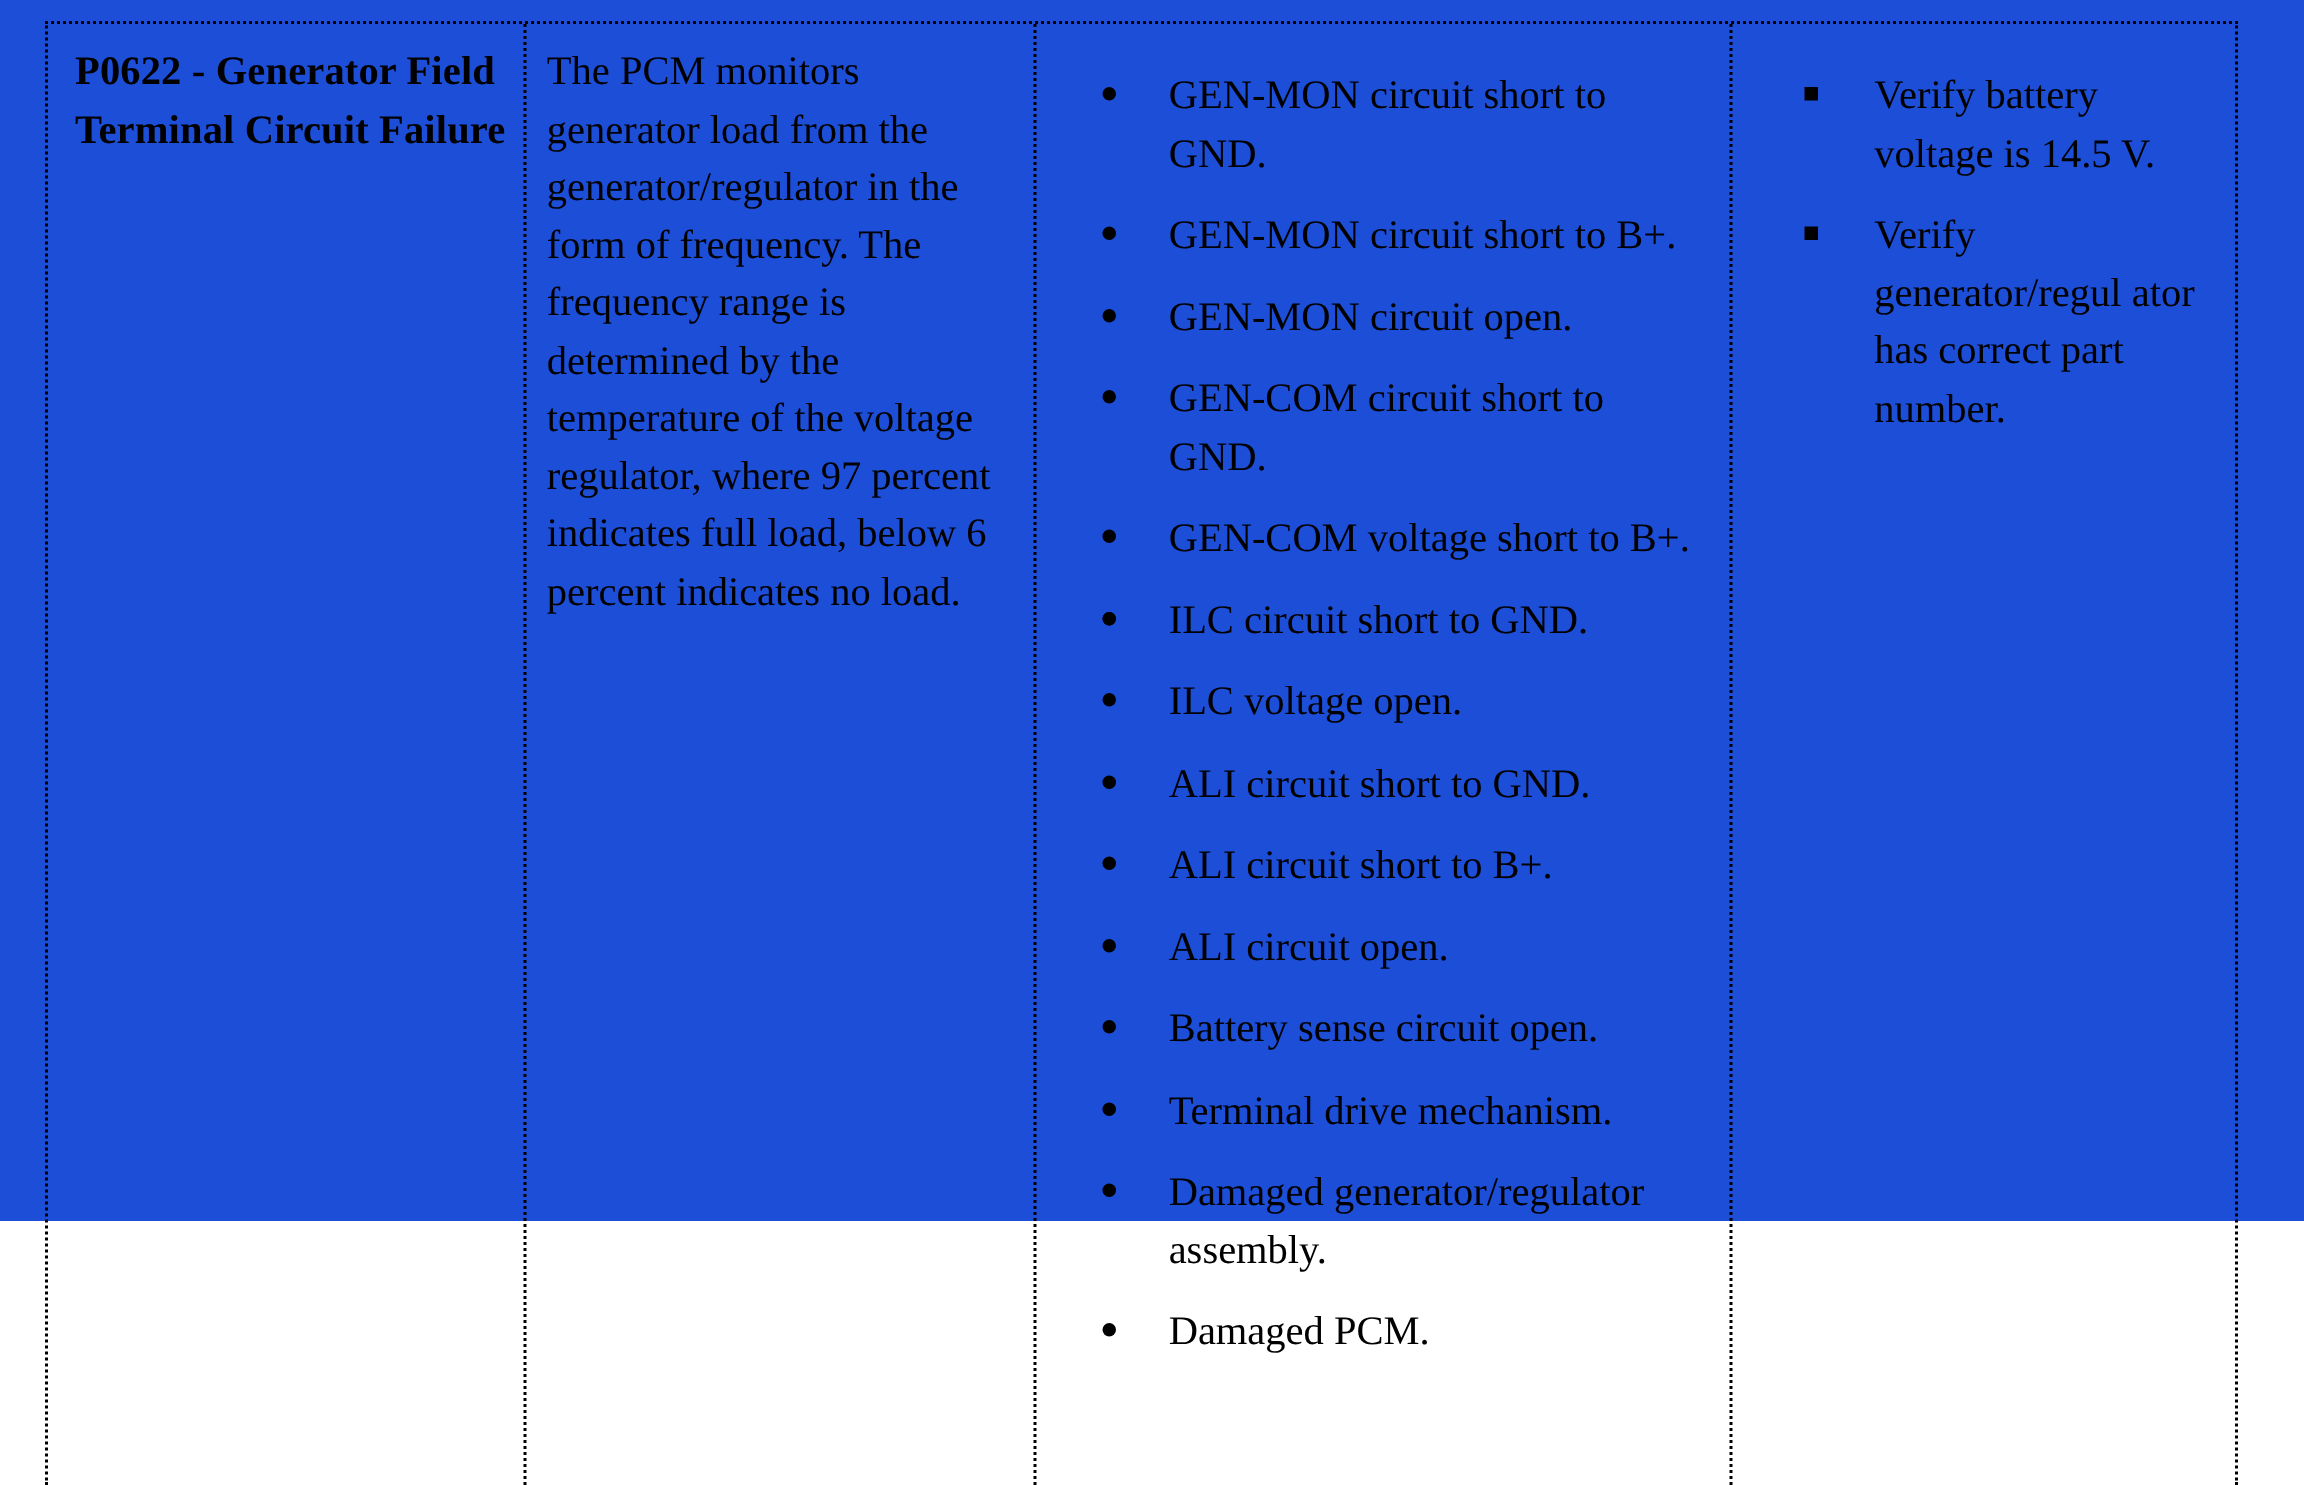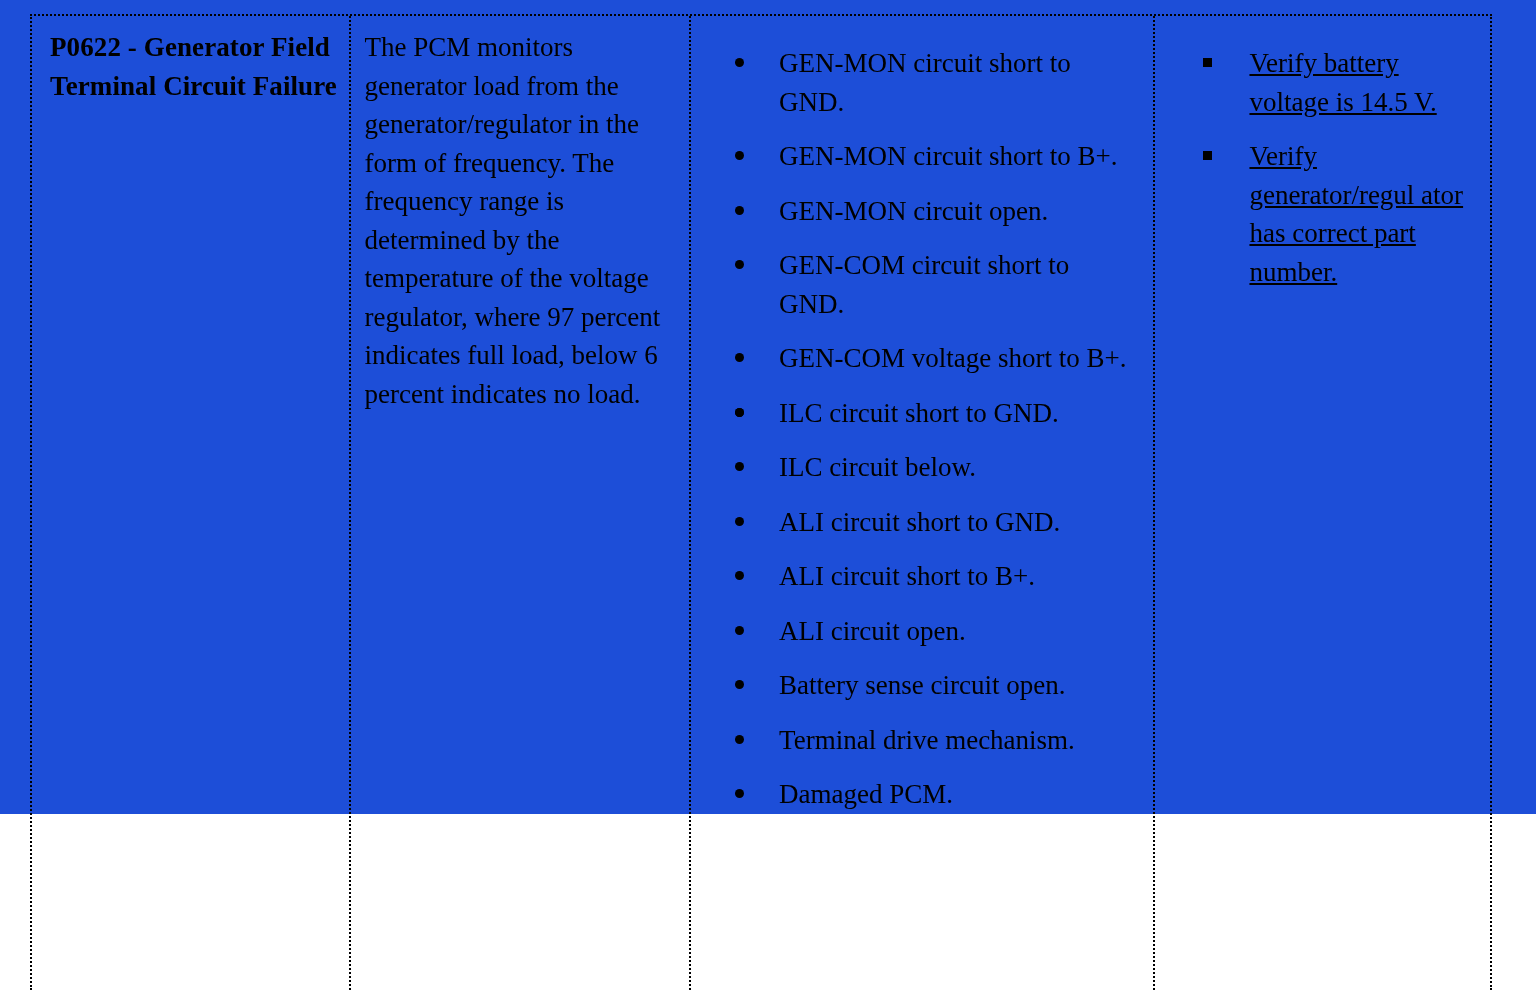--- a/index.html
+++ b/index.html
@@ -43,21 +43,21 @@
     padding: 12px 8px 0 10px;
     height: 100%;
   }
   .cell + .cell {
     border-left: 2px dotted #000;
   }
 
   .col-code      { width: 317px; }
   .col-desc      { width: 341px; }
   .col-causes    { width: 465px; }
-  .col-diag      { width: 337px; text-decoration: underline; }
+  .col-diag      { width: 337px; }
 
   .code-title {
     font-weight: bold;
     font-size: 27px;
     line-height: 38.5px;
     letter-spacing: 0.1px;
     margin: 0;
     padding-left: 8px;
   }
 
@@ -136,26 +136,27 @@
 
     <div class="cell col-causes">
       <ul class="bullets bul-round">
         <li><span class="bullet-glyph"></span><span class="li-text">GEN-MON circuit short to GND.</span></li>
         <li><span class="bullet-glyph"></span><span class="li-text">GEN-MON circuit short to B+.</span></li>
         <li><span class="bullet-glyph"></span><span class="li-text">GEN-MON circuit open.</span></li>
         <li><span class="bullet-glyph"></span><span class="li-text">GEN-COM circuit short to GND.</span></li>
         <li><span class="bullet-glyph"></span><span class="li-text">GEN-COM voltage short to B+.</span></li>
         <li><span class="bullet-glyph"></span></li>
         <li><span class="bullet-glyph"></span><span class="li-text">ILC circuit short to GND.</span></li>
-        <li><span class="bullet-glyph"></span><span class="li-text">ILC circuit below.</span></li>
+        <li><span class="bullet-glyph"></span><span class="li-text">ILC voltage open.</span></li>
         <li><span class="bullet-glyph"></span><span class="li-text">ALI circuit short to GND.</span></li>
         <li><span class="bullet-glyph"></span><span class="li-text">ALI circuit short to B+.</span></li>
         <li><span class="bullet-glyph"></span><span class="li-text">ALI circuit open.</span></li>
         <li><span class="bullet-glyph"></span><span class="li-text">Battery sense circuit open.</span></li>
         <li><span class="bullet-glyph"></span><span class="li-text">Terminal drive mechanism.</span></li>
+        <li><span class="bullet-glyph"></span><span class="li-text">Damaged generator/regulator assembly.</span></li>
         <li><span class="bullet-glyph"></span><span class="li-text">Damaged PCM.</span></li>
       </ul>
     </div>
 
     <div class="cell col-diag">
       <ul class="bullets bul-square">
         <li><span class="bullet-glyph"></span><span class="li-text">Verify battery voltage is 14.5 V.</span></li>
         <li><span class="bullet-glyph"></span><span class="li-text">Verify generator/regul ator has correct part number.</span></li>
       </ul>
     </div>

